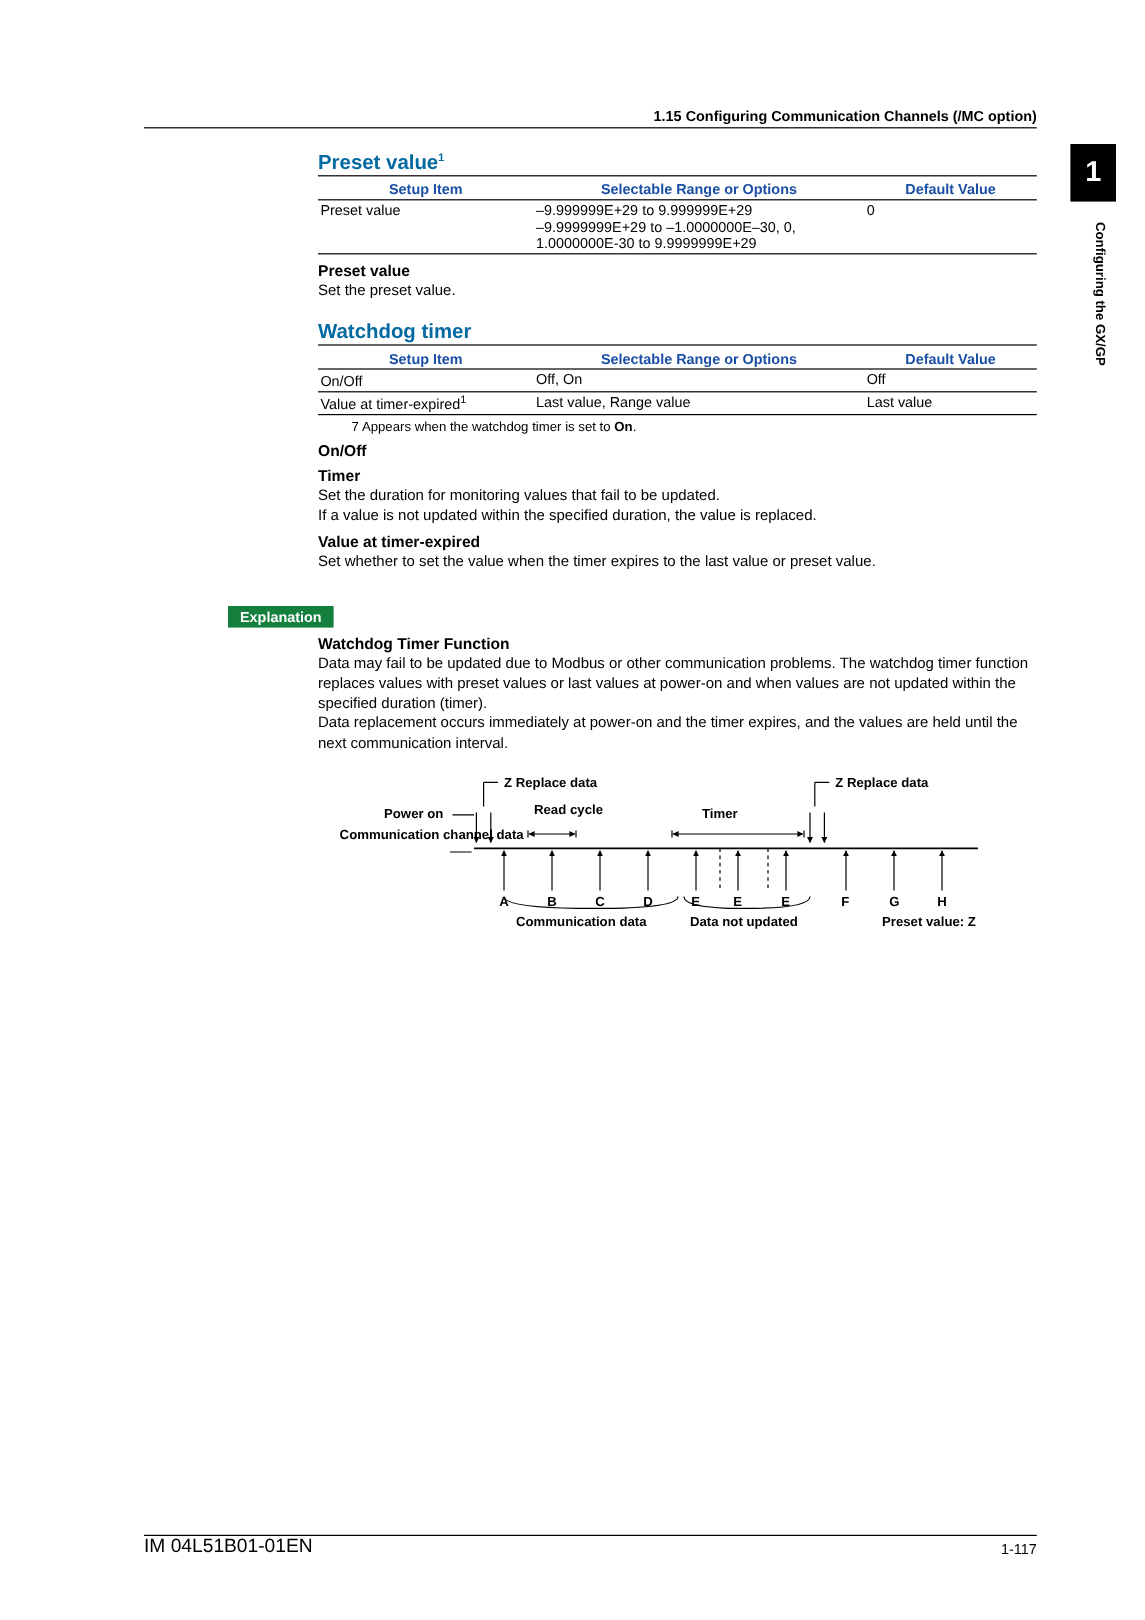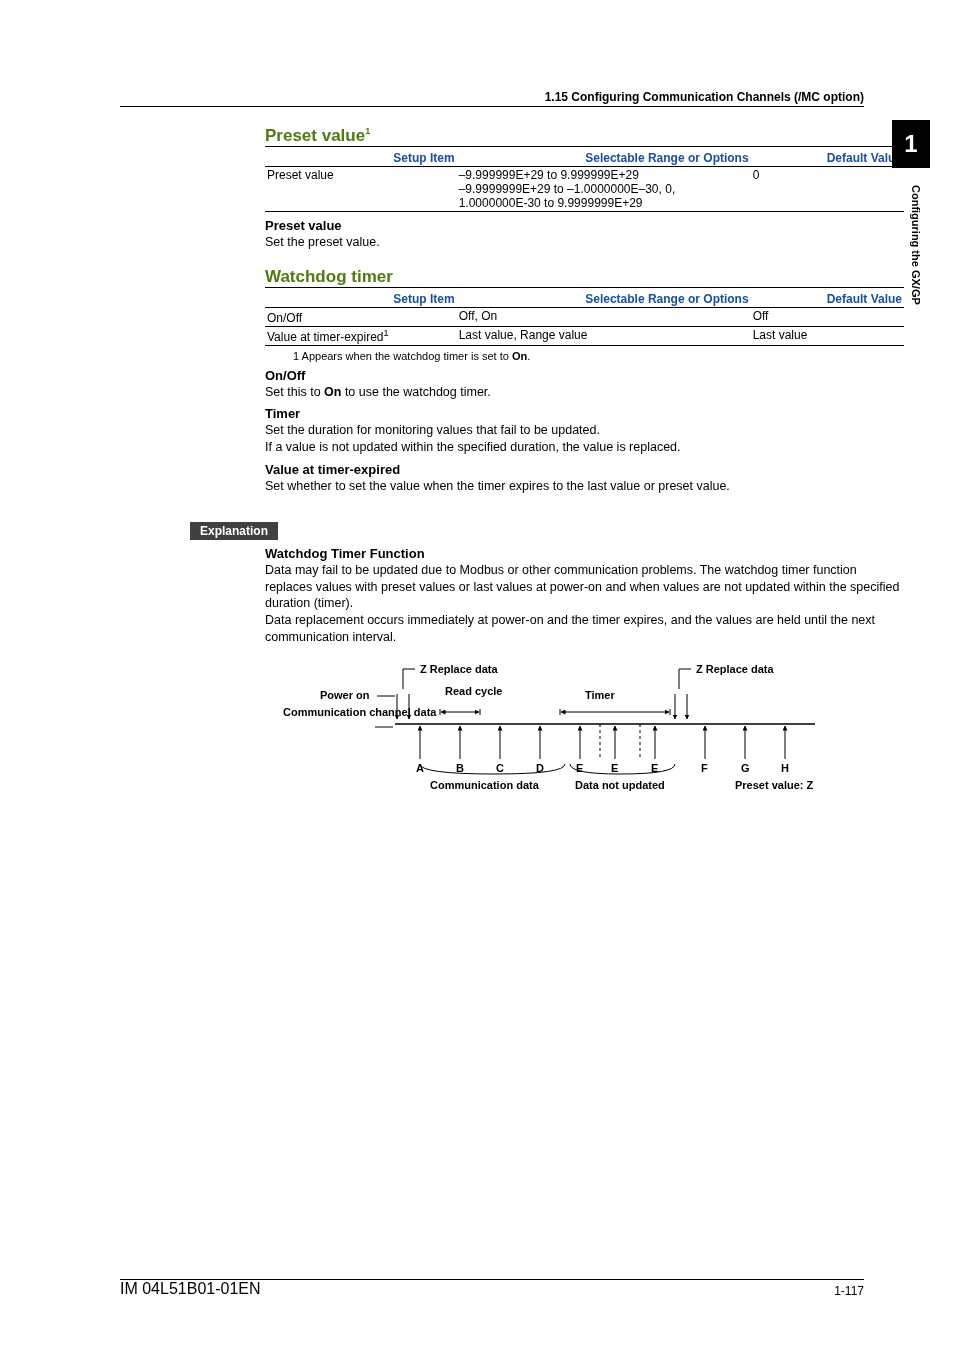--- a/index.html
+++ b/index.html
@@ -8,21 +8,21 @@
     font-family: Arial, Helvetica, sans-serif;
     font-size: 13px;
     color: #000;
     background: #fff;
     width: 954px;
     height: 1350px;
     position: relative;
     box-sizing: border-box;
   }
   .page {
-    padding: 90px 50px 50px 120px;
+    padding: 90px 90px 50px 120px;
     position: relative;
     height: 100%;
     box-sizing: border-box;
     border-radius: 26px;
   }
   .running-head {
     position: absolute;
     top: 90px;
     left: 120px;
     right: 90px;
@@ -49,49 +49,49 @@
     position: absolute;
     top: 185px;
     right: 32px;
     font-size: 11px;
     font-weight: bold;
     writing-mode: vertical-rl;
     text-orientation: mixed;
   }
   .content { margin-top: 36px; margin-left: 145px; }
   h3.blue {
-    color: #4d7c0f;
+    color: #0369a1;
     font-size: 17px;
     font-weight: bold;
     margin: 10px 0 3px 0;
     border-bottom: 1px solid #000;
   }
   h3.blue .sup, .sup { font-size: 9px; vertical-align: super; }
   table.setup {
     width: 100%;
     border-collapse: collapse;
     font-size: 12px;
   }
   table.setup th {
-    text-align: right;
+    text-align: center;
     color: #1a4fa5;
     font-weight: bold;
     border-bottom: 1px solid #000;
     padding: 1px 2px;
   }
   table.setup td {
     border-bottom: 0.5px solid #000;
     padding: 1px 2px;
     vertical-align: top;
   }
   .footnote { font-size: 11px; margin: 4px 0 6px 28px; }
   .sub-h { font-weight: bold; font-size: 13px; margin: 6px 0 1px 0; }
   .body-p { font-size: 12.5px; margin: 0 0 6px 0; line-height: 1.33; }
   .expl-tag {
-    background: #404040;
+    background: #15803d;
     color: #fff;
     font-size: 12px;
     font-weight: bold;
     padding: 2px 10px;
     display: inline-block;
     margin-left: -75px;
     margin-top: 22px;
   }
   .diagram { margin-top: 14px; }
   .diagram svg { display: block; }
@@ -184,27 +184,24 @@
           <td>Off</td>
         </tr>
         <tr>
           <td><span>Value at timer-expired</span><span class="sup">1</span></td>
           <td>Last value, Range value</td>
           <td>Last value</td>
         </tr>
       </tbody>
     </table>
     <div class="footnote">
-      <span>1   Appears when the watchdog timer is set to </span><b>On</b><span>.</span>
+      <span>7   Appears when the watchdog timer is set to </span><b>On</b><span>.</span>
     </div>
 
     <div class="sub-h">On/Off</div>
-    <p class="body-p">
-      <span>Set this to </span><b>On</b><span> to use the watchdog timer.</span>
-    </p>
 
     <div class="sub-h">Timer</div>
     <p class="body-p" style="white-space:pre-line">Set the duration for monitoring values that fail to be updated.
 If a value is not updated within the specified duration, the value is replaced.</p>
 
     <div class="sub-h">Value at timer-expired</div>
     <p class="body-p">Set whether to set the value when the timer expires to the last value or preset value.</p>
 
     
     <div class="expl-tag">Explanation</div>

